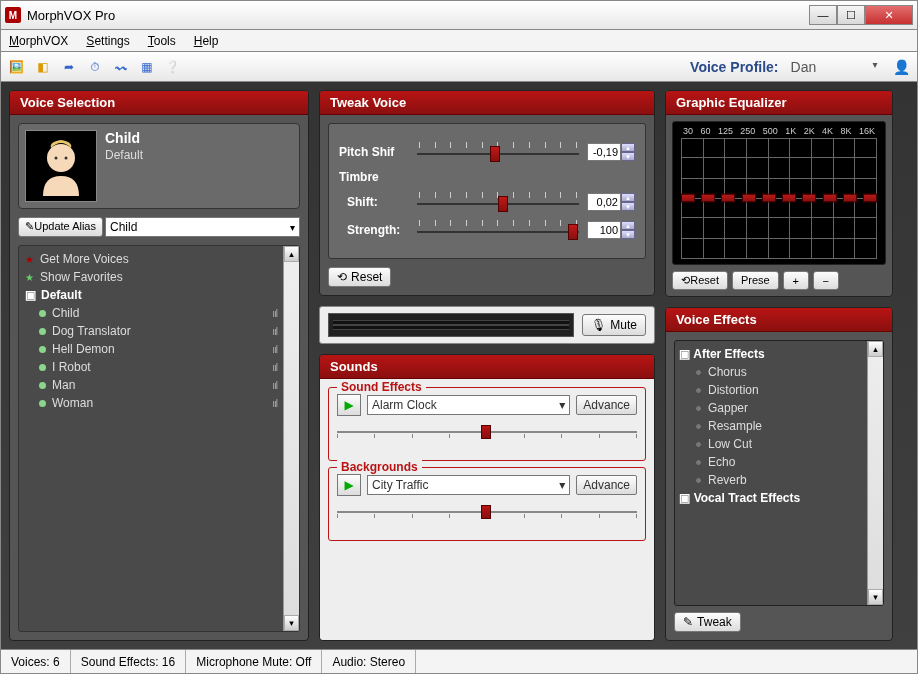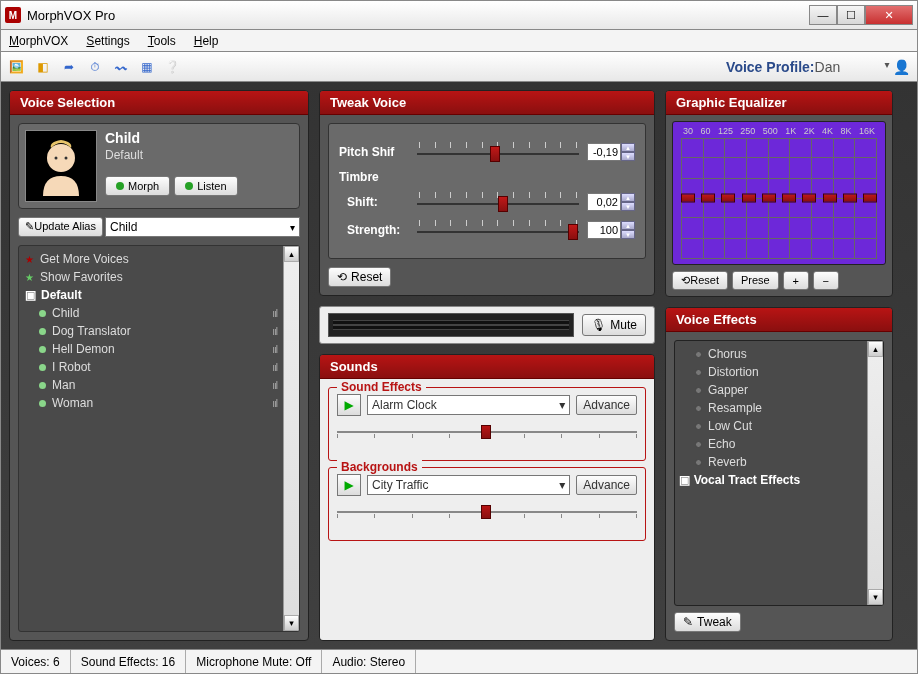--- a/index.html
+++ b/index.html
@@ -15,21 +15,21 @@
 
 
 .menubar { height: 22px; border: 1px solid #888; border-top: none; background: #f4f4f4; display: flex; align-items: center; padding: 0 8px; gap: 18px; }
 .menubar span { cursor: default; }
 .menubar span u { text-decoration: underline; }
 
 
 .toolbar { height: 30px; border: 1px solid #888; border-top: none; background: linear-gradient(#fff,#e8e8e8); display: flex; align-items: center; padding: 0 6px; gap: 6px; }
 .tb-icon { width: 20px; height: 20px; display:flex; align-items:center; justify-content:center; border:1px solid transparent; border-radius:2px; }
 .tb-spacer { flex: 1; }
-.voice-profile { display: flex; align-items: flex-start; gap: 0; font-size: 14px; color: #555; }
+.voice-profile { display: flex; align-items: flex-start; gap: 12px; font-size: 14px; color: #555; }
 .voice-profile .label { color: #2a4a8a; font-weight: bold; }
 .voice-profile .value { min-width: 70px; }
 .voice-profile .caret { font-size:10px; }
 .voice-profile .person-icon { color:#4466cc; font-size:14px; margin-left:4px; }
 
 
 .main { border: 1px solid #888; border-top: none; height: 568px; background: linear-gradient(to bottom, #333333, #404040); padding: 8px; display: flex; gap: 10px; }
 .col { display: flex; flex-direction: column; gap: 10px; }
 .col1 { width: 300px; }
 .col2 { width: 336px; }
@@ -100,21 +100,21 @@
 .fx-select { flex:1; border:1px solid #777; background:#fff; padding:2px 4px; display:flex; justify-content:space-between; align-items:center; }
 .adv-btn { background:linear-gradient(#fdfdfd,#dcdcdc); border:1px solid #777; border-radius:2px; padding:2px 6px; }
 .fx-slider { margin-top:6px; height:18px; position:relative; }
 .fx-slider .line { position:absolute; top:9px; left:0; right:0; height:2px; background:#888; }
 .fx-slider .ticks { position:absolute; top:12px; left:0; right:0; display:flex; justify-content:space-between; }
 .fx-slider .ticks span { width:1px; height:4px; background:#888; }
 .fx-slider .thumb { position:absolute; top:3px; left:48%; width:10px; height:14px; background:linear-gradient(#b81414,#8a0f0f); border:1px solid #500; }
 
 
 .eq-body { padding:6px; }
-.eq-grid-wrap { background:#6d28d9; border:1px solid #222; border-radius:3px; padding:4px 8px 6px; }
+.eq-grid-wrap { background:#000000; border:1px solid #222; border-radius:3px; padding:4px 8px 6px; }
 .eq-labels { display:flex; justify-content:space-between; color:#ccc; font-size:9px; padding:0 2px 2px; }
 .eq-grid { height:120px; position:relative; }
 .eq-hline { position:absolute; left:0; right:0; height:1px; background:#666; }
 .eq-vlines { position:absolute; inset:0; display:flex; justify-content:space-between; }
 .eq-vlines span { width:1px; background:#666; }
 .eq-thumbs { position:absolute; top:50%; left:0; right:0; display:flex; justify-content:space-between; transform:translateY(-50%); }
 .eq-thumbs span { width:14px; height:9px; background:linear-gradient(#c01818,#8a0f0f); border:1px solid #400; }
 .eq-btns { display:flex; gap:4px; margin-top:6px; }
 .eq-btns .btn { background:linear-gradient(#fdfdfd,#dcdcdc); border:1px solid #777; border-radius:3px; padding:2px 8px; font-size:11px; }
 .eq-btns .square { width:26px; display:flex; align-items:center; justify-content:center; }
@@ -180,30 +180,20 @@
                 <circle cx="30" cy="22" r="14" fill="#f6d9b8"></circle>
                 <path d="M20 12 Q30 2 40 12 Q42 6 30 4 Q18 6 20 12" fill="#e8c46a"></path>
                 <circle cx="25" cy="22" r="1.5" fill="#333"></circle>
                 <circle cx="35" cy="22" r="1.5" fill="#333"></circle>
                 <path d="M12 60 Q12 40 30 40 Q48 40 48 60 Z" fill="#f6d9b8"></path>
               </svg>
           </div>
           <div class="voice-info">
             <div class="voice-name">Child</div>
             <div class="voice-sub">Default</div>
-            <div class="voice-btns">
-              <div class="pill-btn">
-                  <span class="dot"></span>
-                  <span>Morph</span>
-                </div>
-              <div class="pill-btn">
-                  <span class="dot"></span>
-                  <span>Listen</span>
-                </div>
-            </div>
           </div>
         </div>
         <div class="alias-row">
           <div class="alias-btn">✎<span>Update Alias</span></div>
           <div class="alias-select">
             <span>Child</span>
             <span class="caret">▾</span>
           </div>
         </div>
         <div class="voice-list-wrap">
@@ -481,20 +471,21 @@
           <div class="btn square">−</div>
         </div>
       </div>
     </div>
 
     <div class="panel" style="flex:1;">
       <div class="panel-header">Voice Effects</div>
       <div class="panel-body">
         <div class="effects-list-wrap">
           <div class="effects-list">
+            <div class="ef-header">▣ <span>After Effects</span></div>
             <div class="ef-row">
                 <span class="ef-dot"></span>
                 <span>Chorus</span>
               </div>
             <div class="ef-row">
                 <span class="ef-dot"></span>
                 <span>Distortion</span>
               </div>
             <div class="ef-row">
                 <span class="ef-dot"></span>

